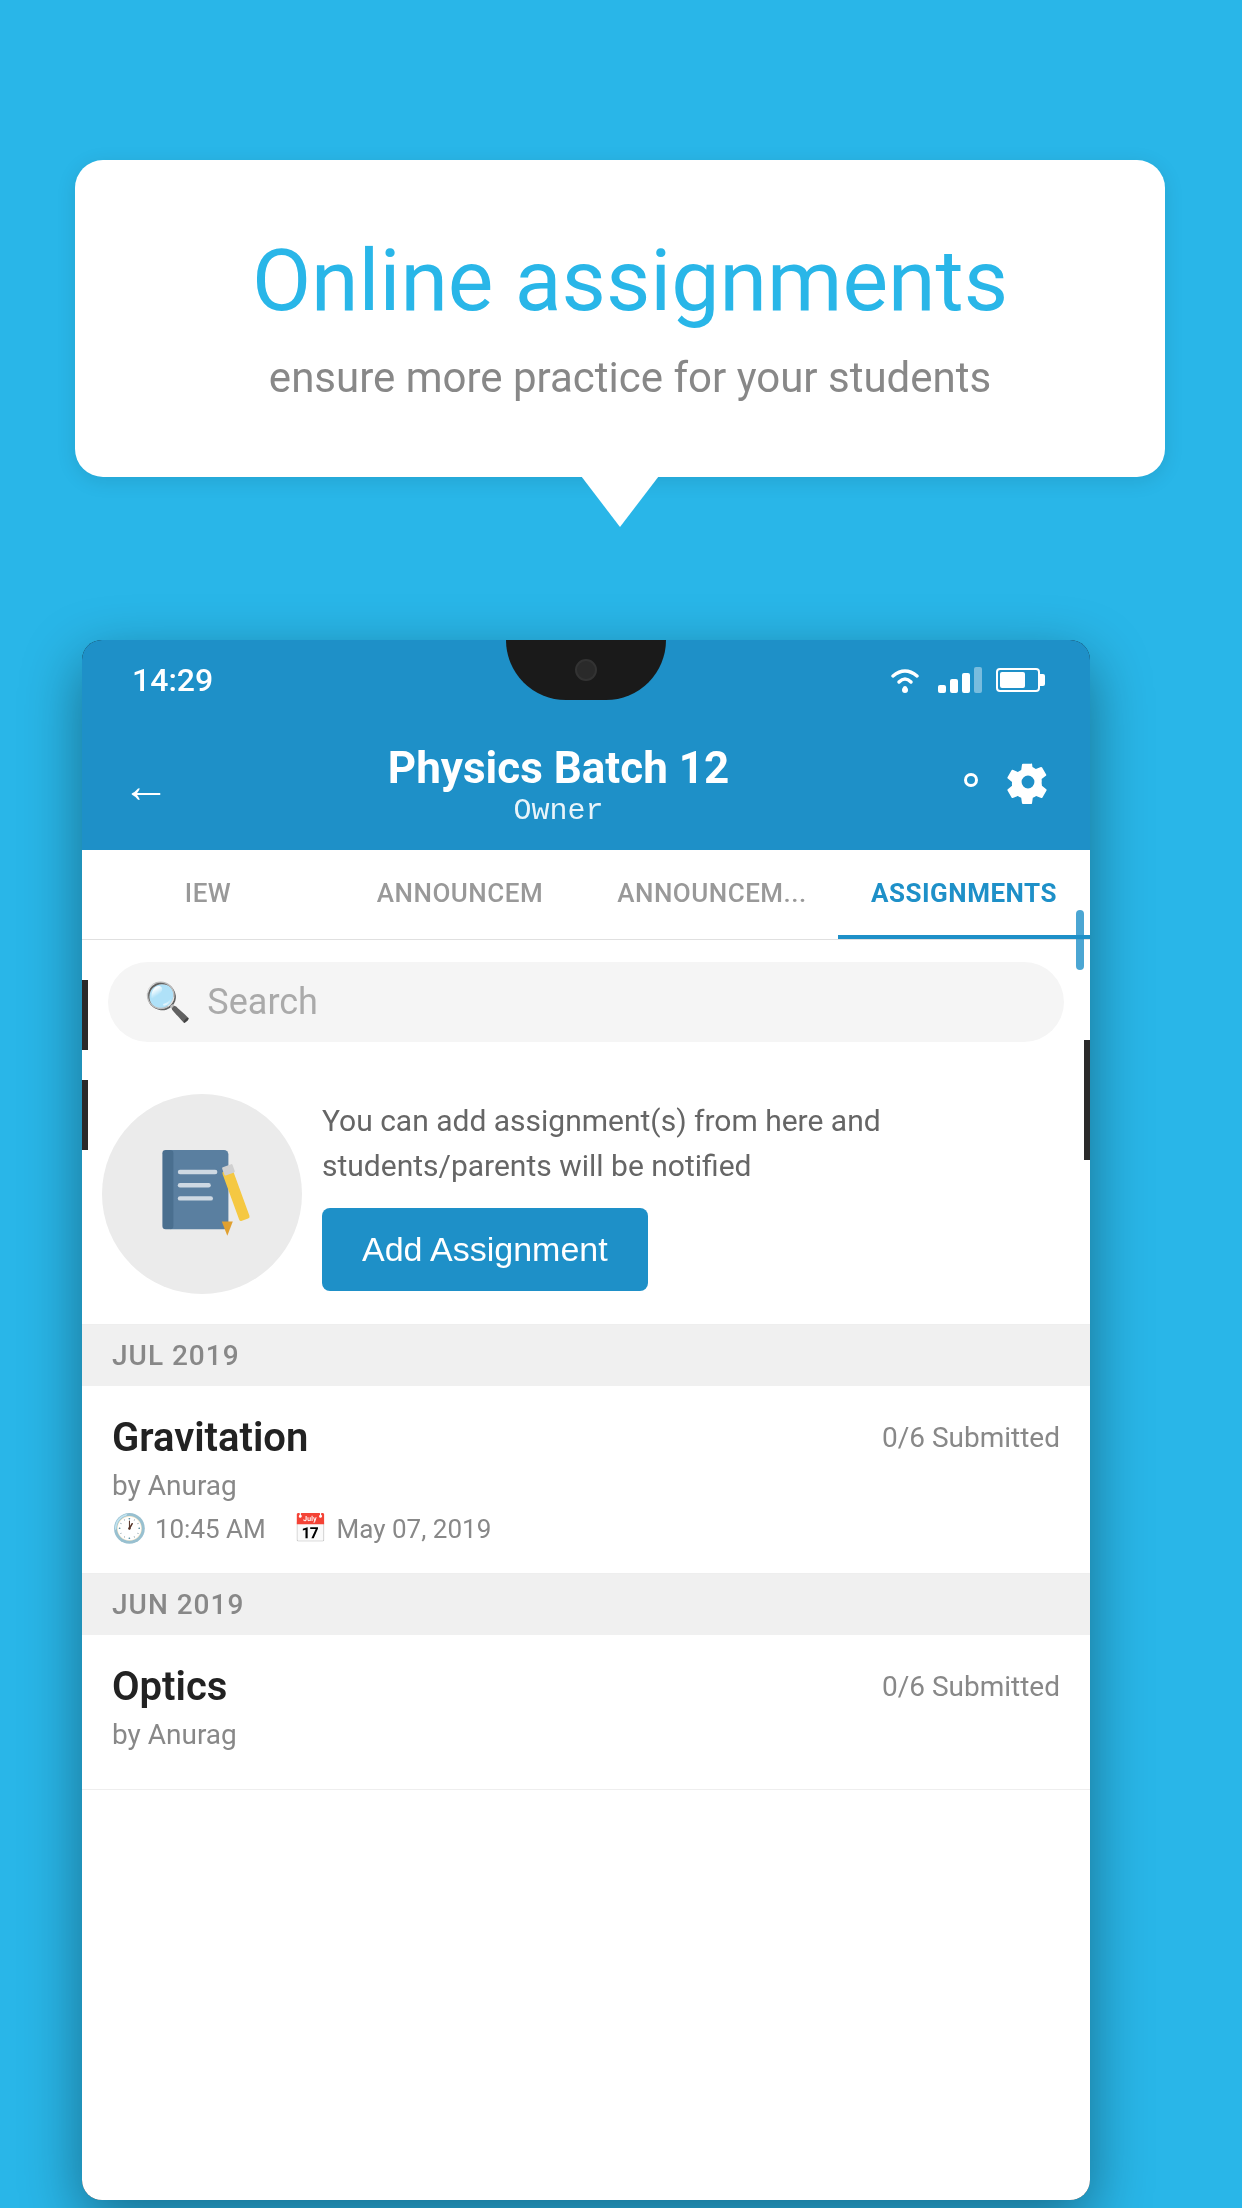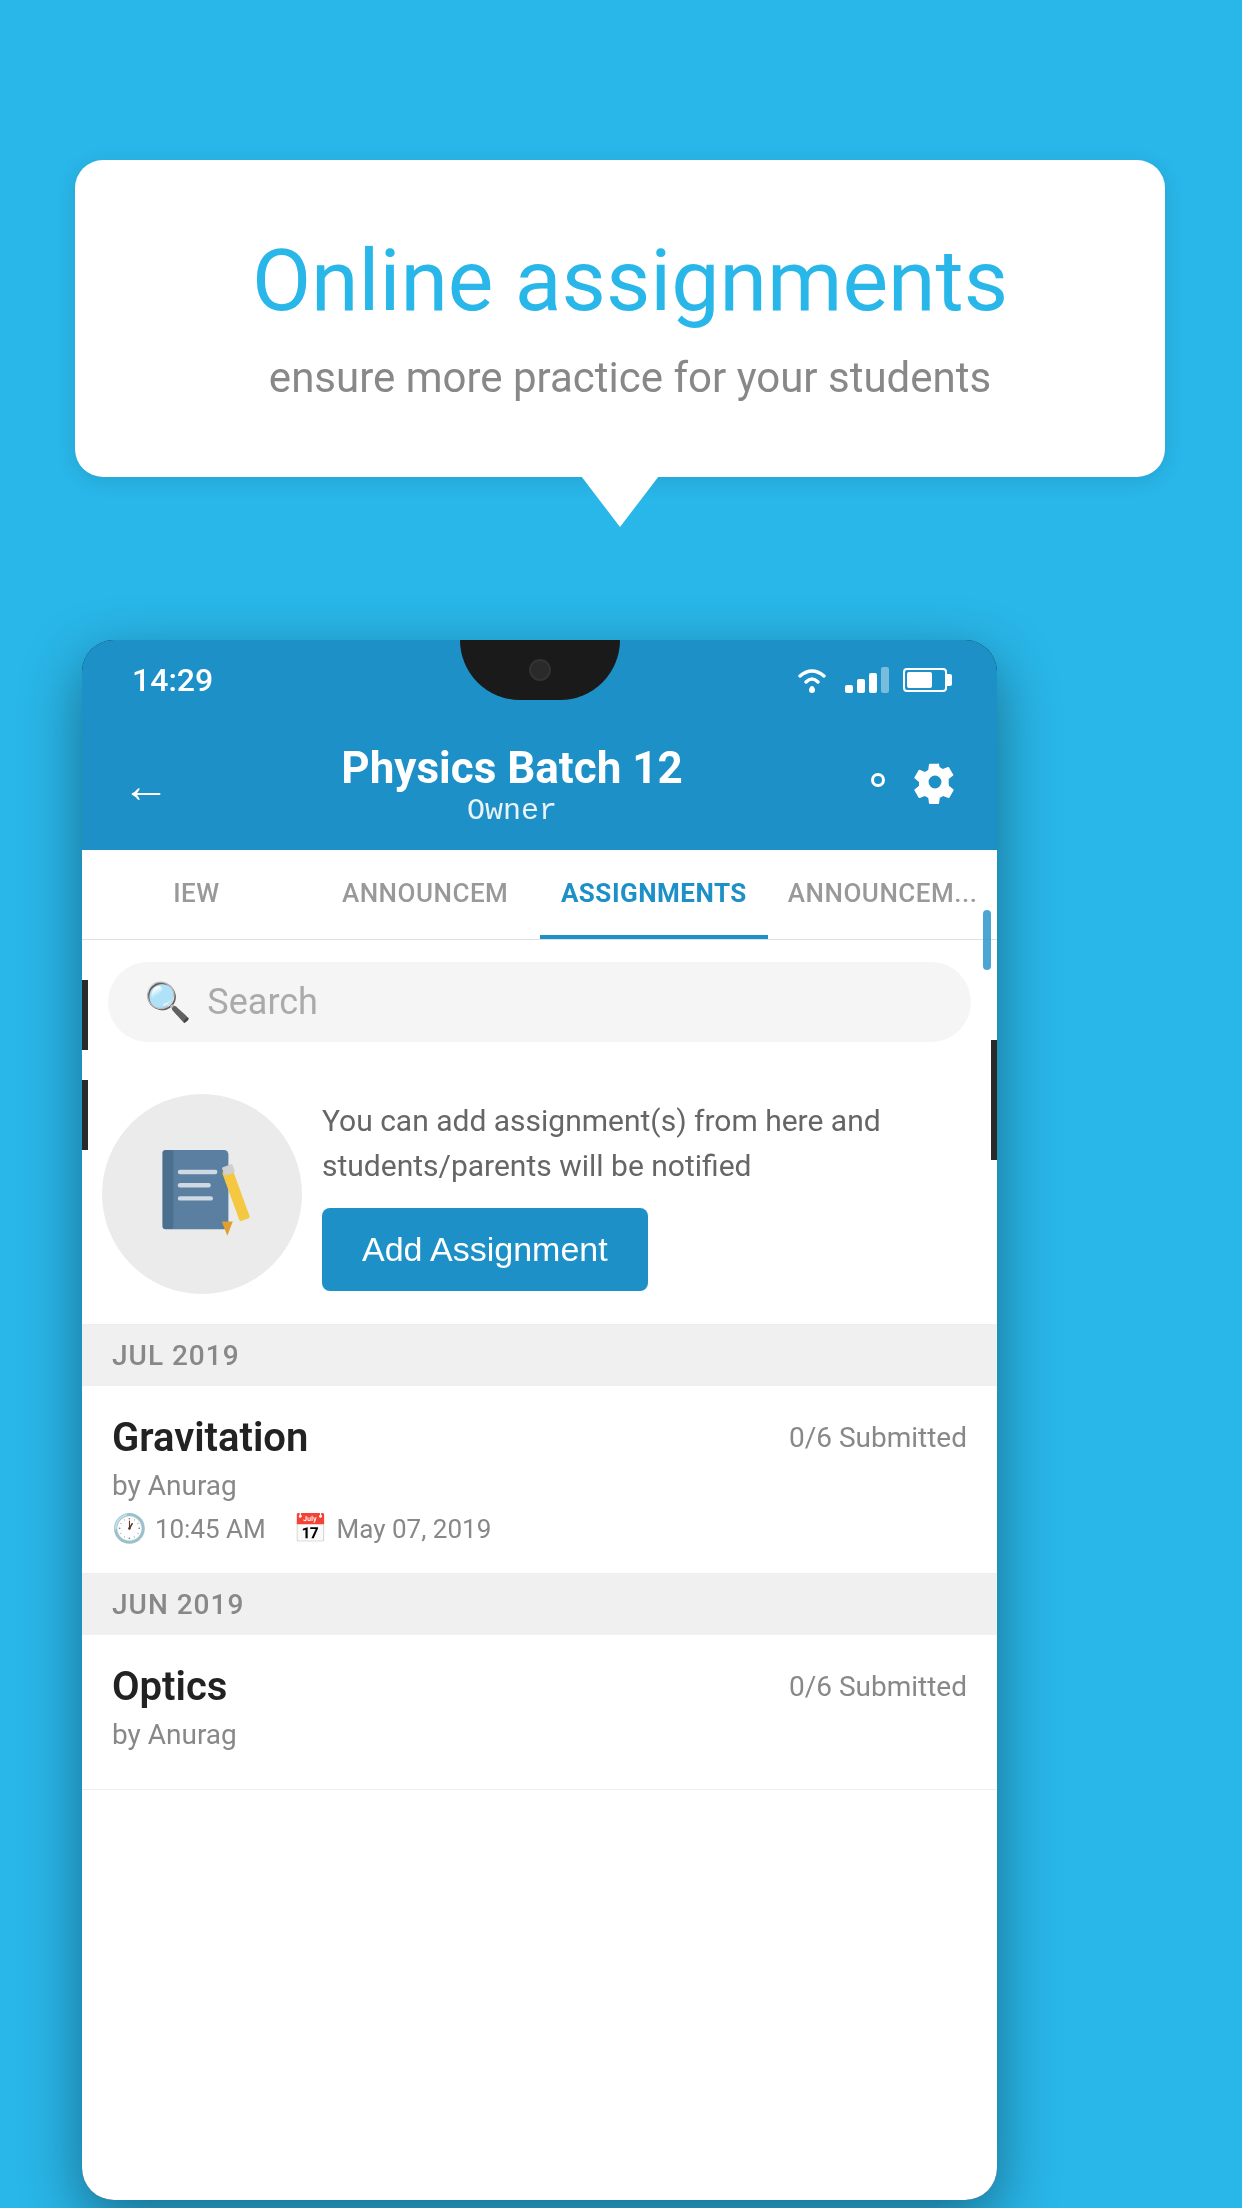--- a/index.html
+++ b/index.html
@@ -55,24 +55,24 @@
       font-size: 42px;
       text-align: center;
       font-weight: 400;
     }
 
     
     .phone-frame {
       position: absolute;
       top: 640px;
       left: 82px;
-      width: 915px;
+      width: 1008px;
       height: 1560px;
       background: #1a1a1a;
-      border-radius: 32px;
+      border-radius: 20px;
       overflow: hidden;
       box-shadow: 0 20px 60px rgba(0,0,0,0.4);
     }
 
     
     .phone-status-bar {
       background: #1e90c8;
       height: 80px;
       display: flex;
       align-items: center;
@@ -461,25 +461,25 @@
     </span>
   </div>
 
   <div class="tabs-bar">
     <div class="tab-item">
       <span>IEW</span>
     </div>
     <div class="tab-item">
       <span>ANNOUNCEM</span>
     </div>
+    <div class="tab-item">
+      <span>ANNOUNCEM...</span>
+    </div>
     <div class="tab-item active">
       <span>ASSIGNMENTS</span>
-    </div>
-    <div class="tab-item">
-      <span>ANNOUNCEM...</span>
     </div>
   </div>
 
   <div class="phone-content">
 
     <div class="search-bar-container">
       <div class="search-bar">
         <span class="search-icon-text">🔍</span>
         <span class="search-placeholder">Search</span>
       </div>

